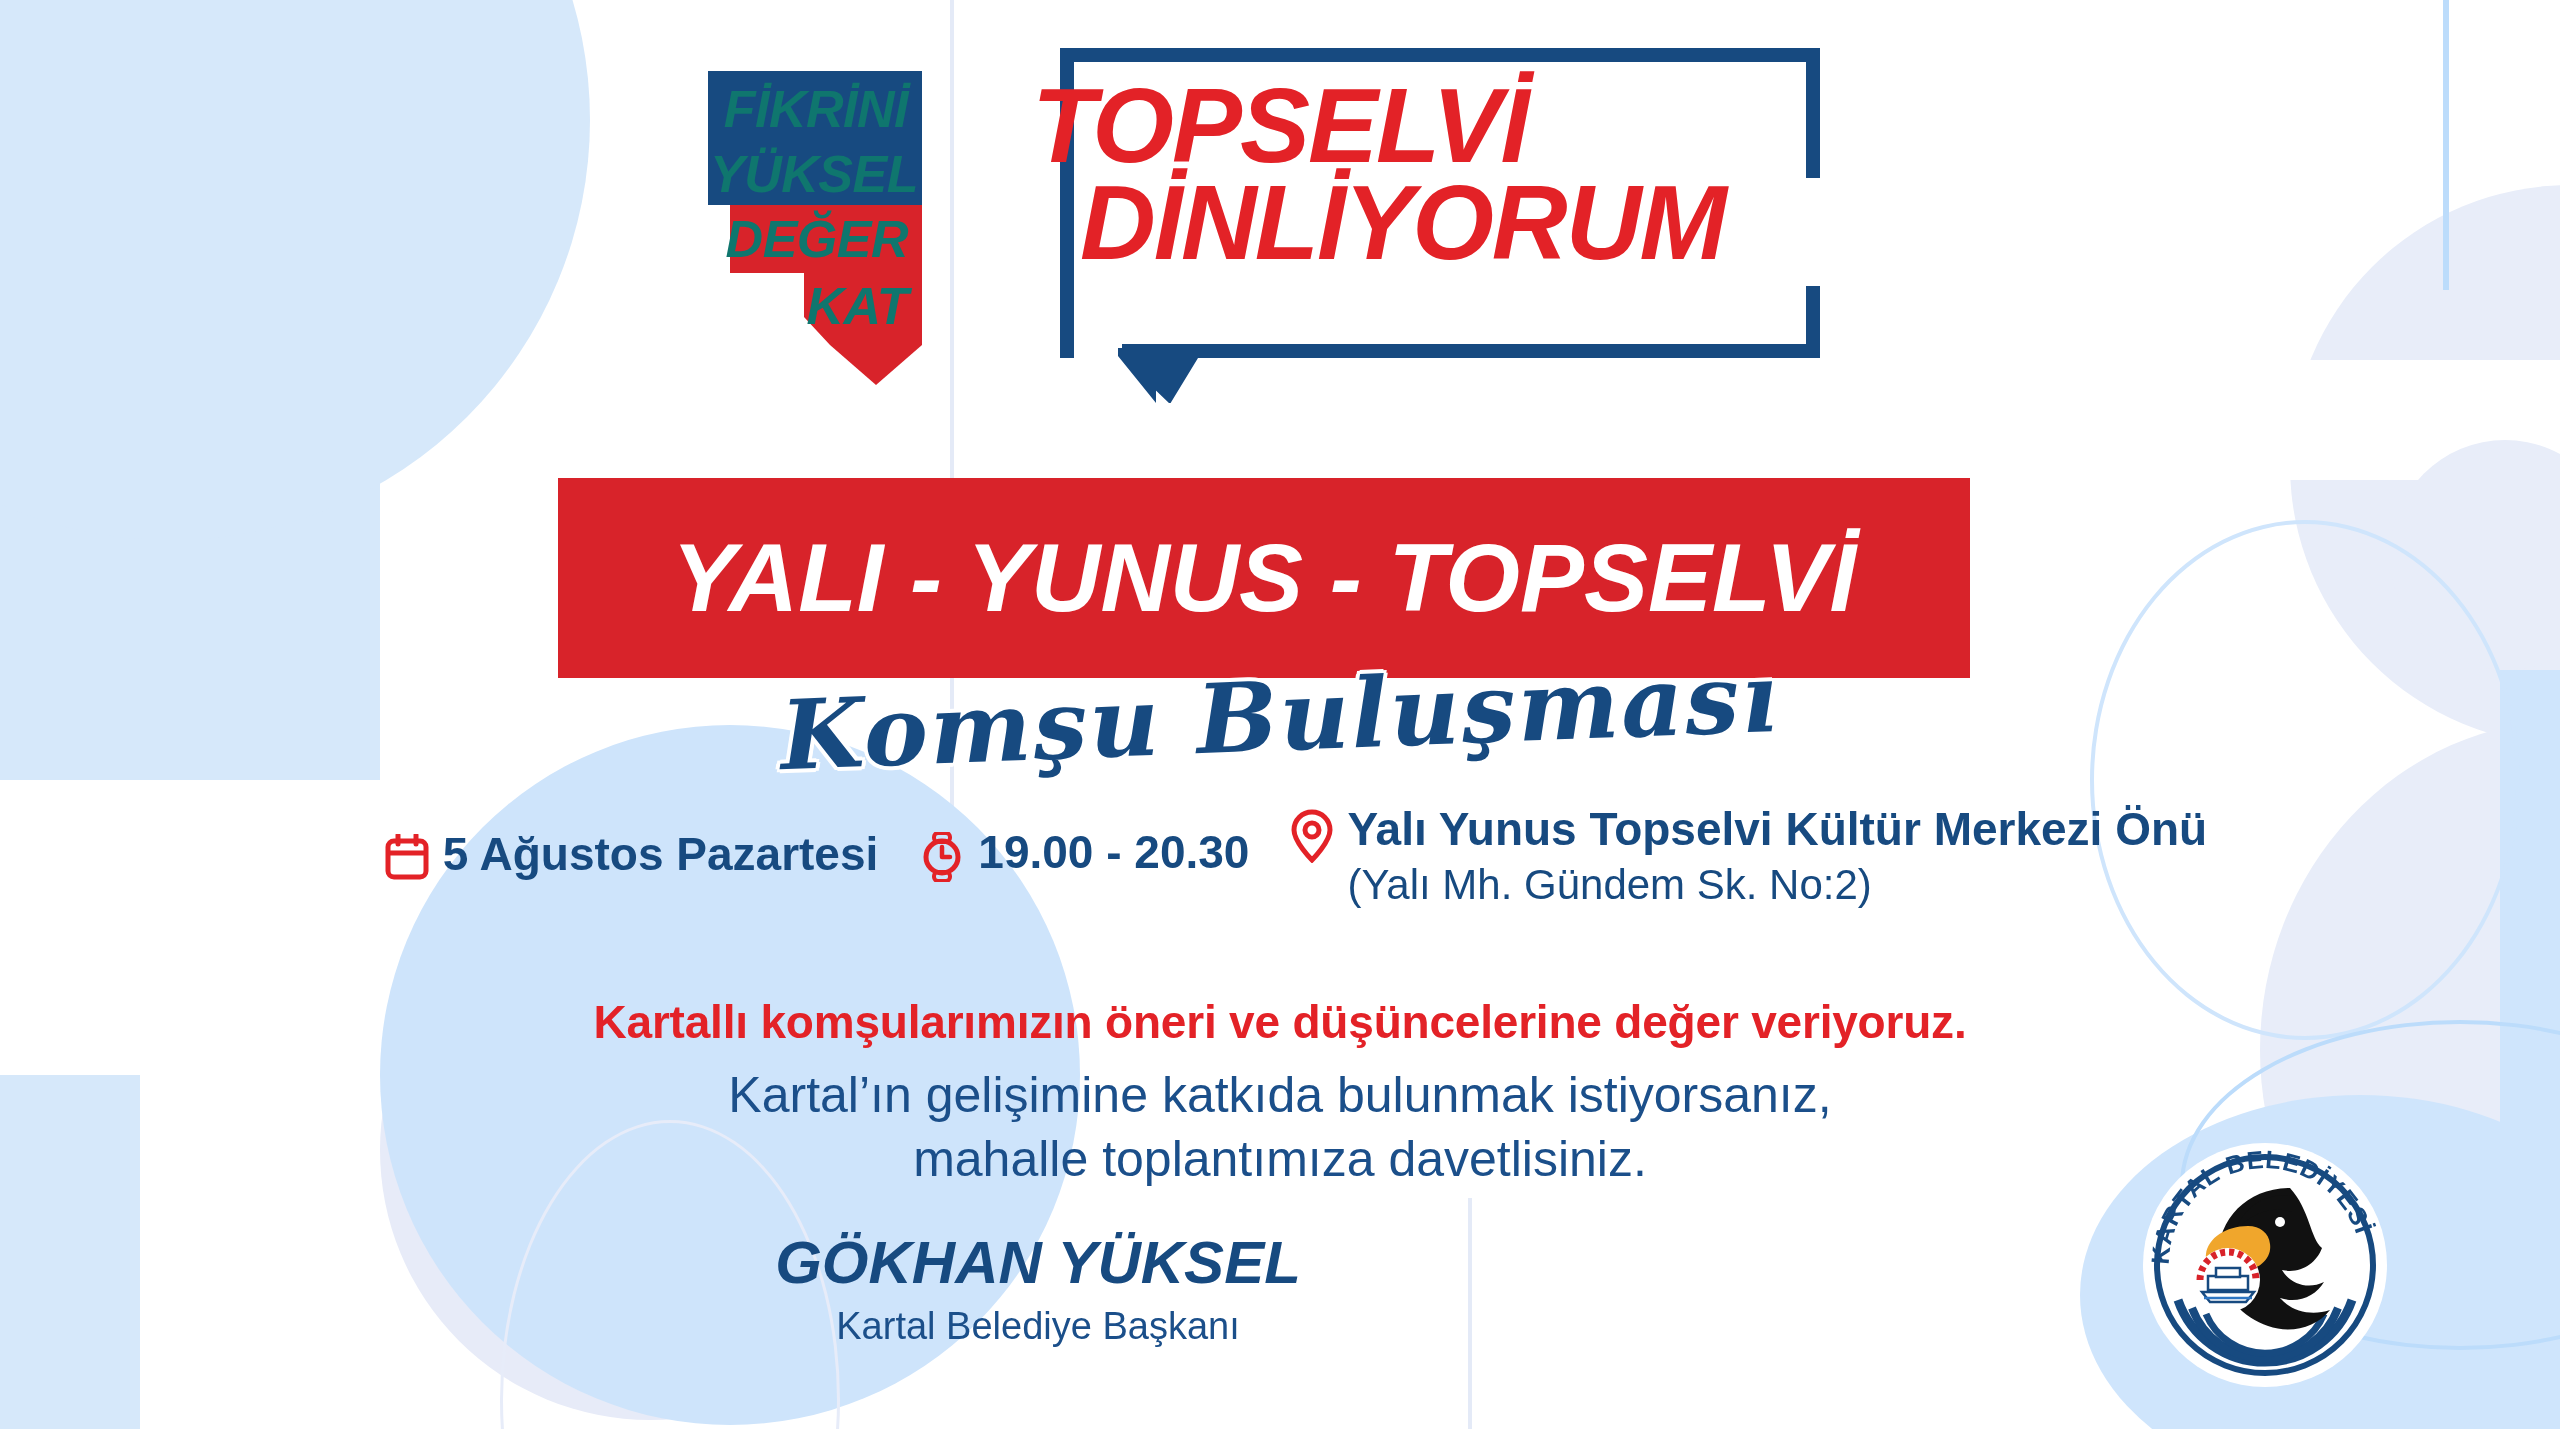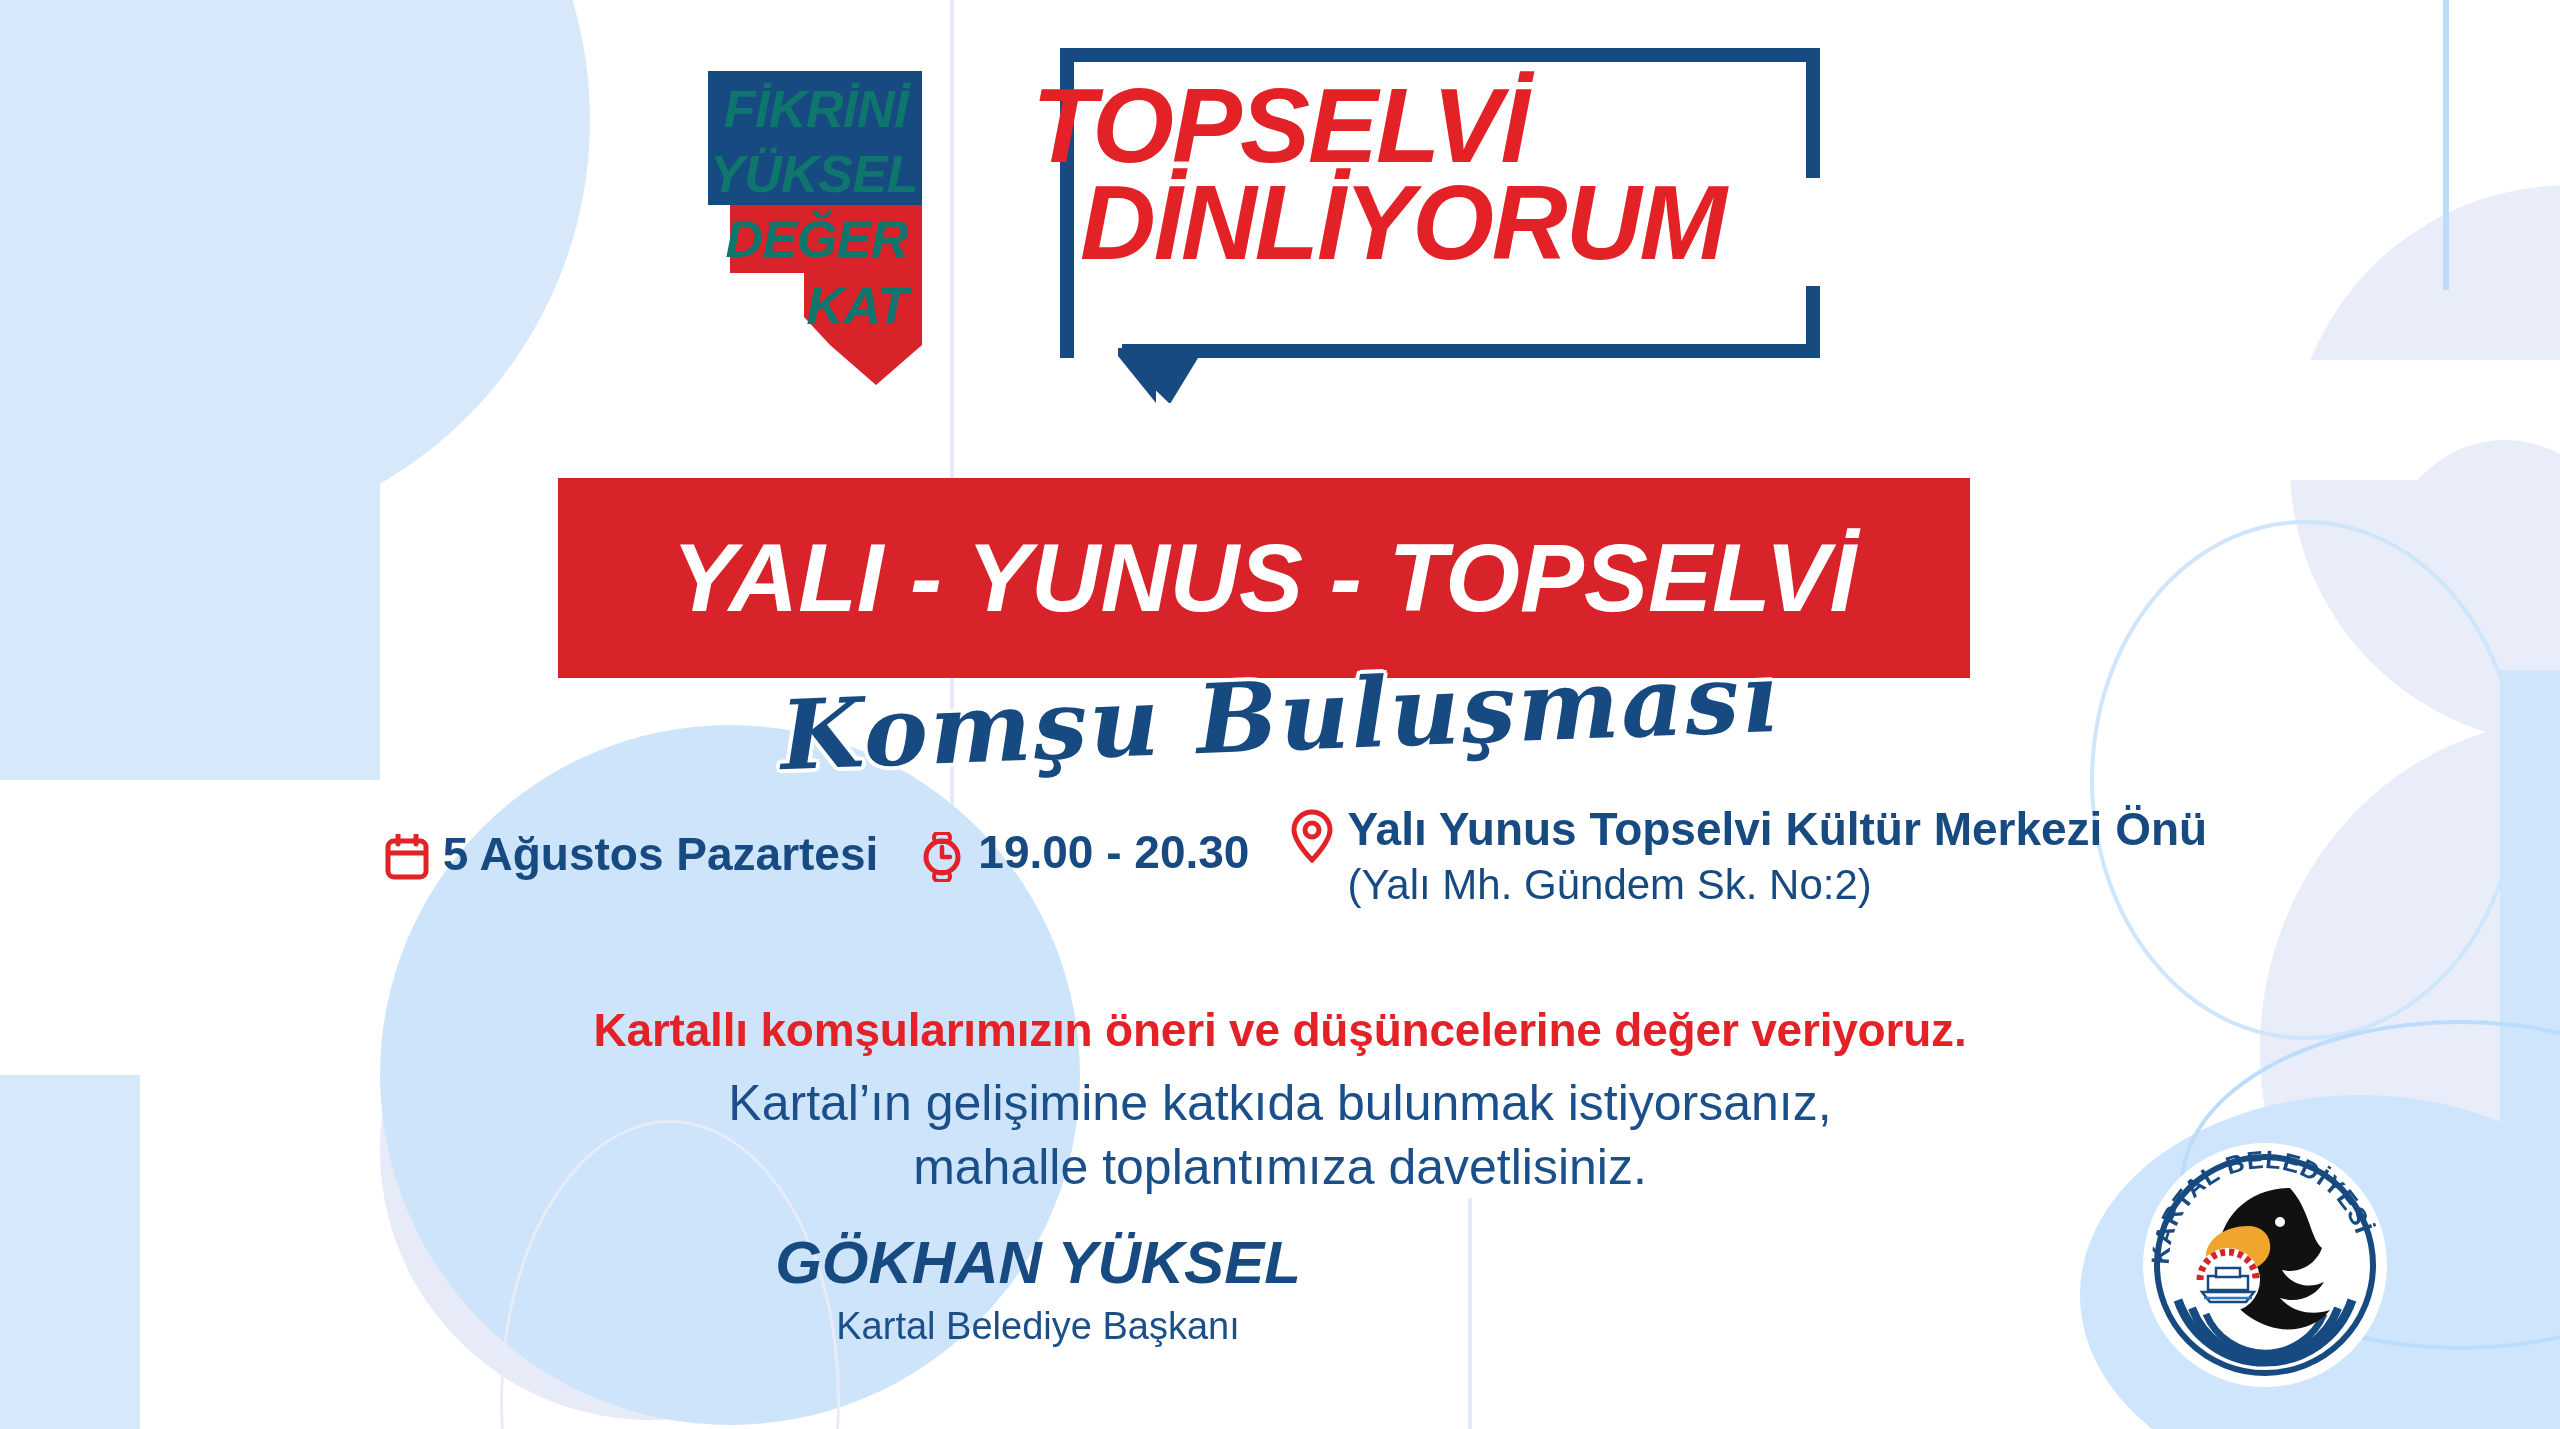--- a/index.html
+++ b/index.html
@@ -163,21 +163,21 @@
   .meta-sub{
     color:#174A80; font-weight:normal; font-size:42px;
     margin-top:6px; white-space:nowrap;
   }
 
   
   .copy{
     position:absolute; left:0; top:995px; width:2560px; text-align:center;
   }
   .copy-red{
-    color:#E32227; font-weight:bold; font-size:46px; letter-spacing:-0.2px;margin-top:8px;
+    color:#E32227; font-weight:bold; font-size:46px; letter-spacing:-0.2px;
   }
   .copy-blue{
     color:#1B4F8A; font-size:50px; line-height:1.28; margin-top:14px;
   }
 
   
   .signature{
     position:absolute; left:0; top:1228px; width:2076px; text-align:center;
   }
   .sign-name{

